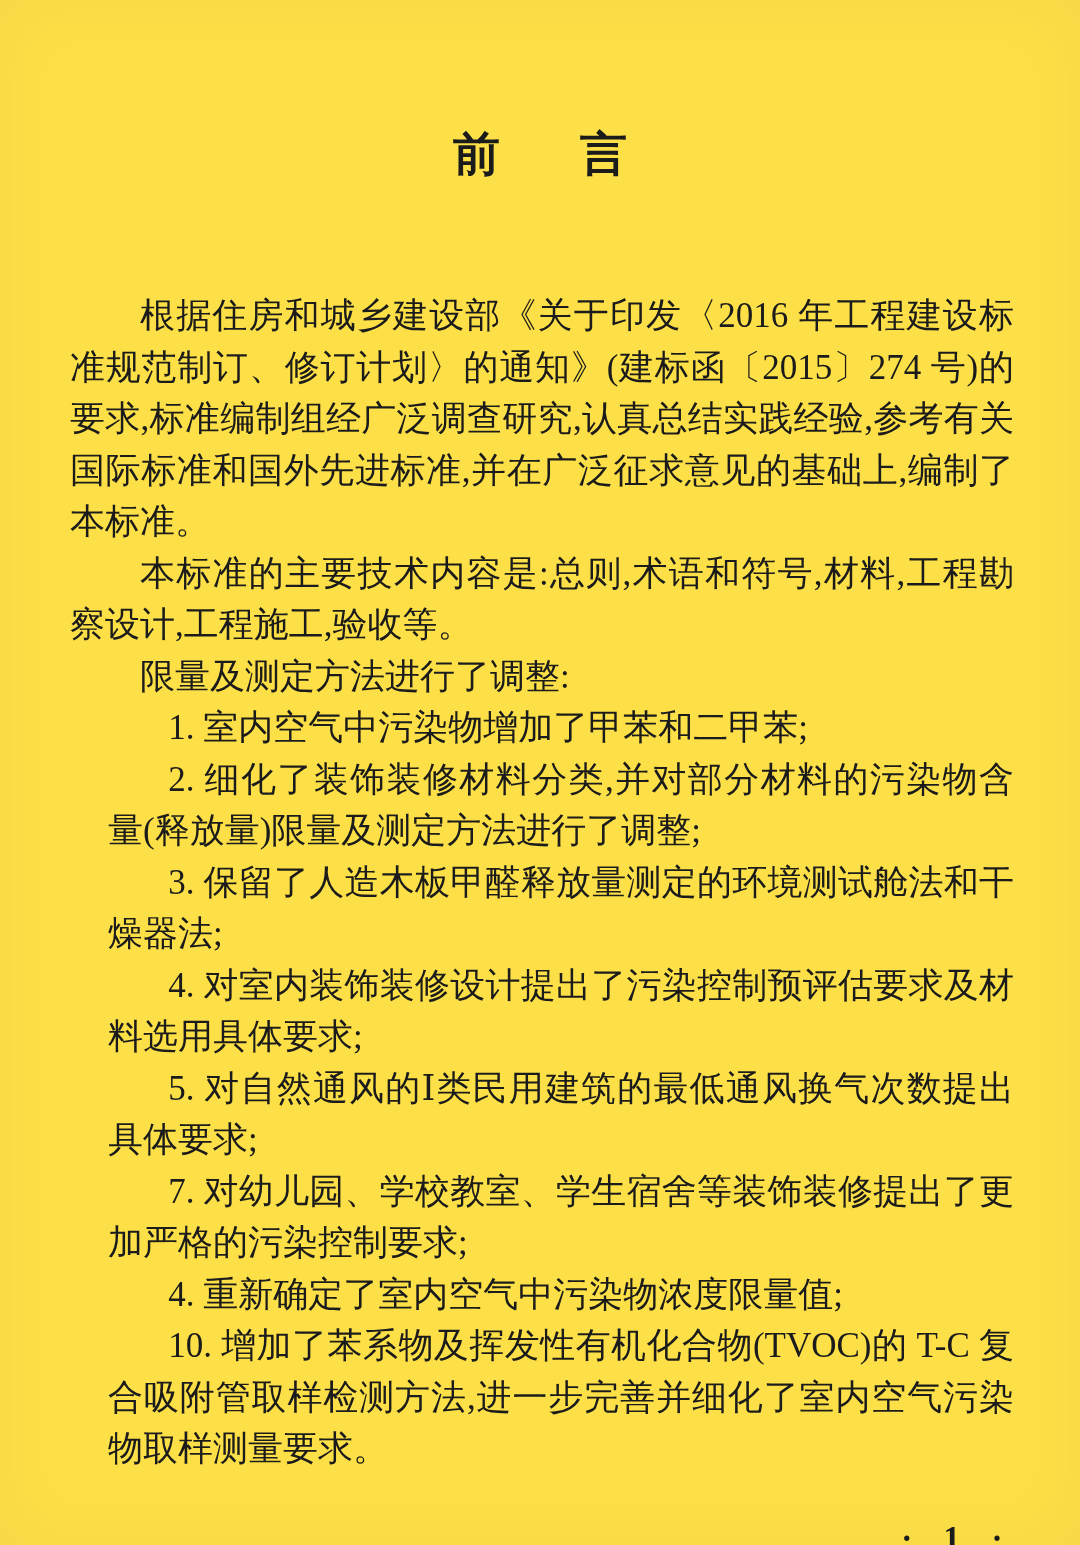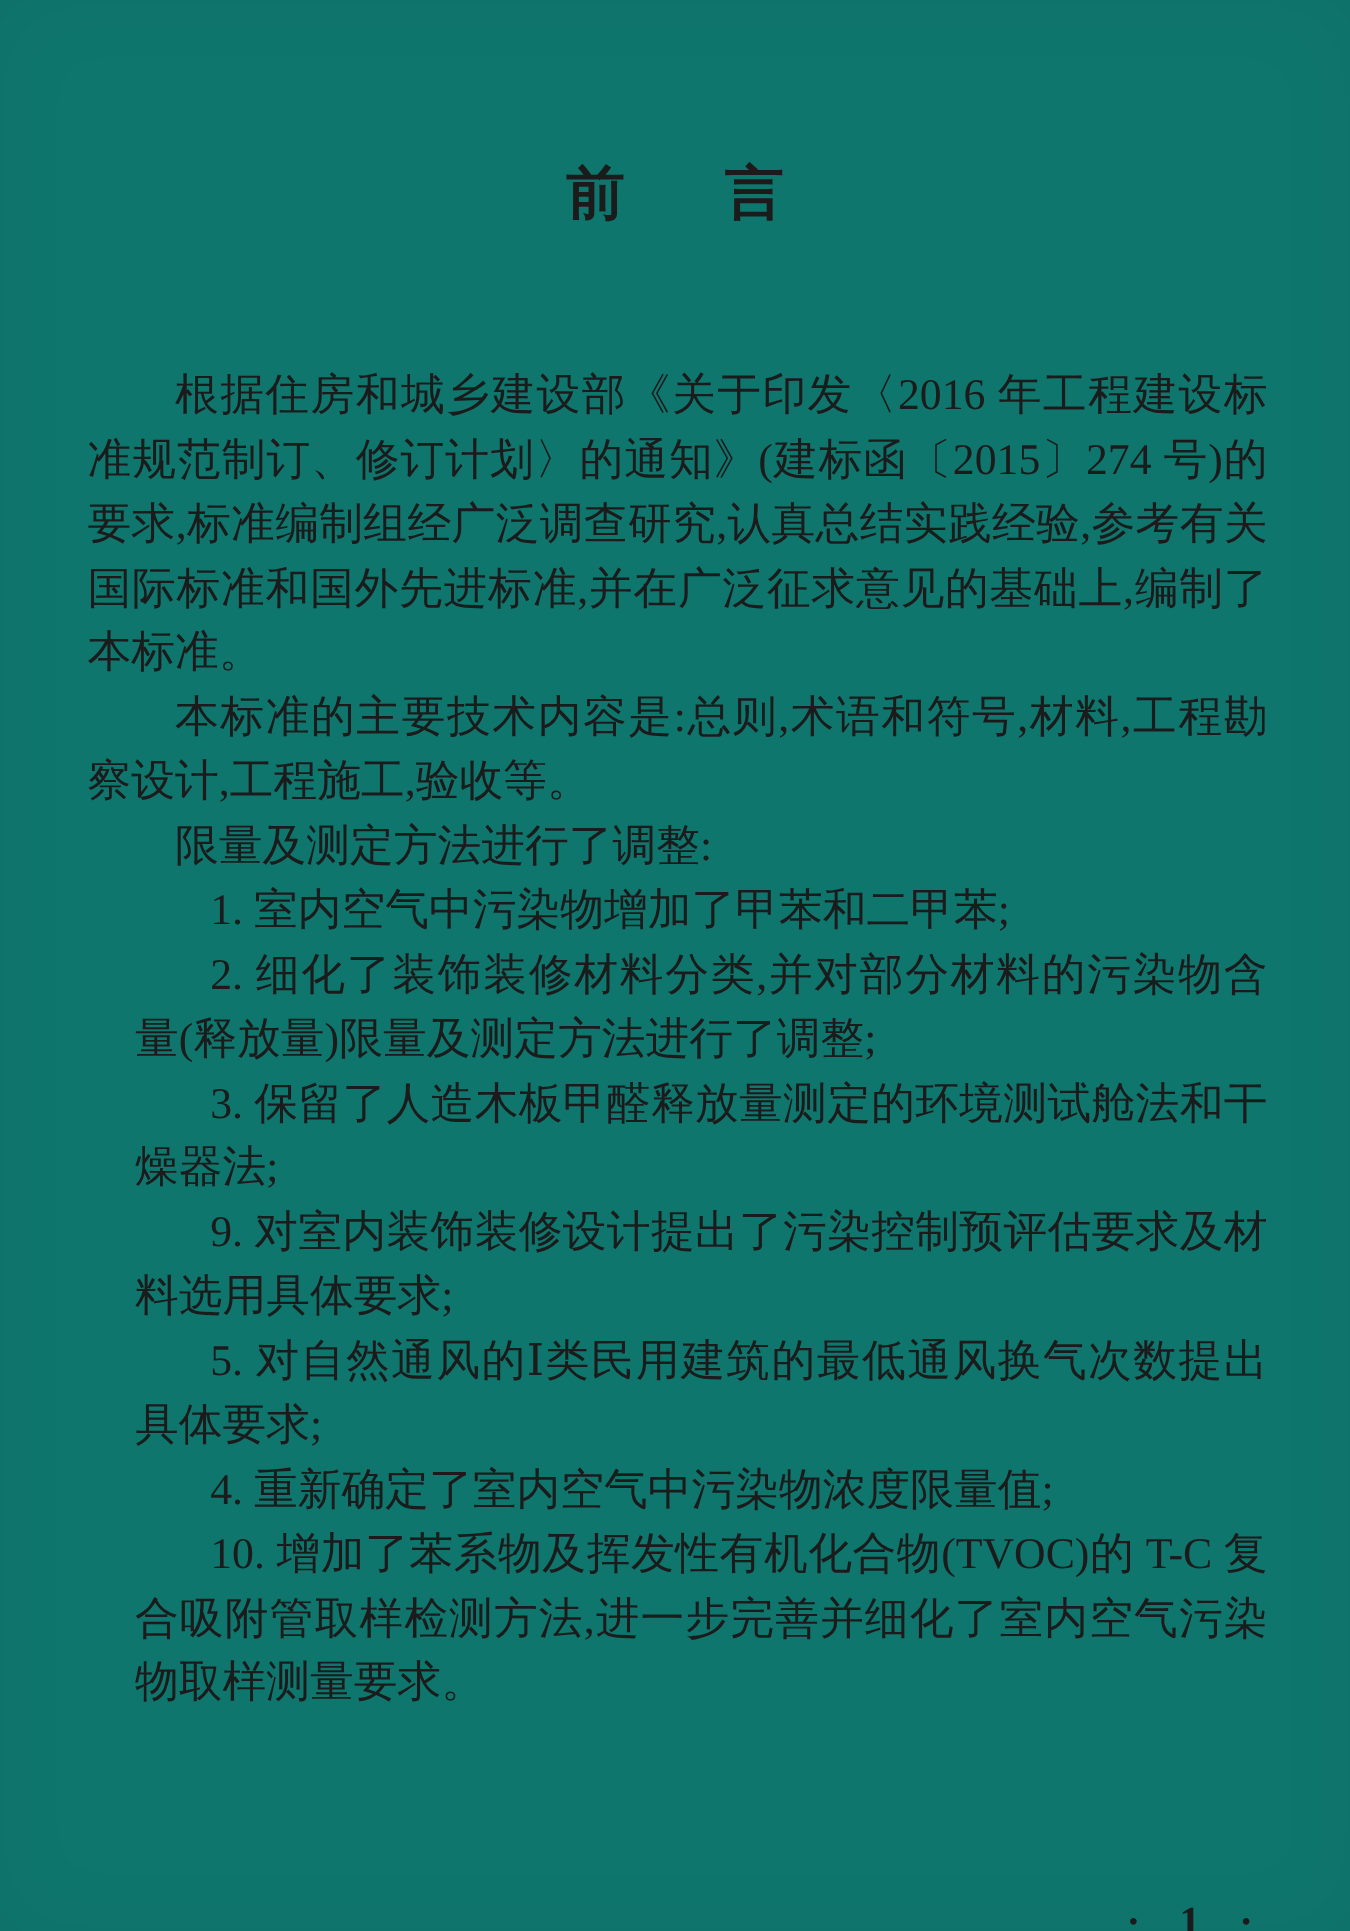--- a/index.html
+++ b/index.html
@@ -5,21 +5,21 @@
   html, body {
     margin: 0;
     padding: 0;
     background: #e8e8e8;
   }
   .page {
     position: relative;
     width: 1080px;
     height: 1545px;
     margin: 0 auto;
-    background: #0f766e;
+    background: #fde047;
     box-shadow: inset 0 0 70px rgba(0,0,0,0.045);
     overflow: hidden;
     font-family: "Liberation Serif", "DejaVu Serif", serif;
     color: #1b1b1b;
   }
   .title {
     margin: 0;
     padding-top: 128px;
     text-align: center;
     font-family: "Liberation Sans", "DejaVu Sans", sans-serif;
@@ -62,21 +62,22 @@
 
   <h1 class="title">前言</h1>
 
   <div class="body-text">
     <p>根据住房和城乡建设部《关于印发〈2016 年工程建设标准规范制订、修订计划〉的通知》(建标函〔2015〕274 号)的要求,标准编制组经广泛调查研究,认真总结实践经验,参考有关国际标准和国外先进标准,并在广泛征求意见的基础上,编制了本标准。</p>
     <p>本标准的主要技术内容是:总则,术语和符号,材料,工程勘察设计,工程施工,验收等。</p>
     <p>限量及测定方法进行了调整:</p>
     <p class="item">1. 室内空气中污染物增加了甲苯和二甲苯;</p>
     <p class="item">2. 细化了装饰装修材料分类,并对部分材料的污染物含量(释放量)限量及测定方法进行了调整;</p>
     <p class="item">3. 保留了人造木板甲醛释放量测定的环境测试舱法和干燥器法;</p>
-    <p class="item">9. 对室内装饰装修设计提出了污染控制预评估要求及材料选用具体要求;</p>
+    <p class="item">4. 对室内装饰装修设计提出了污染控制预评估要求及材料选用具体要求;</p>
     <p class="item">5. 对自然通风的Ⅰ类民用建筑的最低通风换气次数提出具体要求;</p>
+    <p class="item">7. 对幼儿园、学校教室、学生宿舍等装饰装修提出了更加严格的污染控制要求;</p>
     <p class="item">4. 重新确定了室内空气中污染物浓度限量值;</p>
     <p class="item">10. 增加了苯系物及挥发性有机化合物(TVOC)的 T-C 复合吸附管取样检测方法,进一步完善并细化了室内空气污染物取样测量要求。</p>
   </div>
 
   <div class="page-number">· 1 ·</div>
 
 </div>
 
 </body></html>

